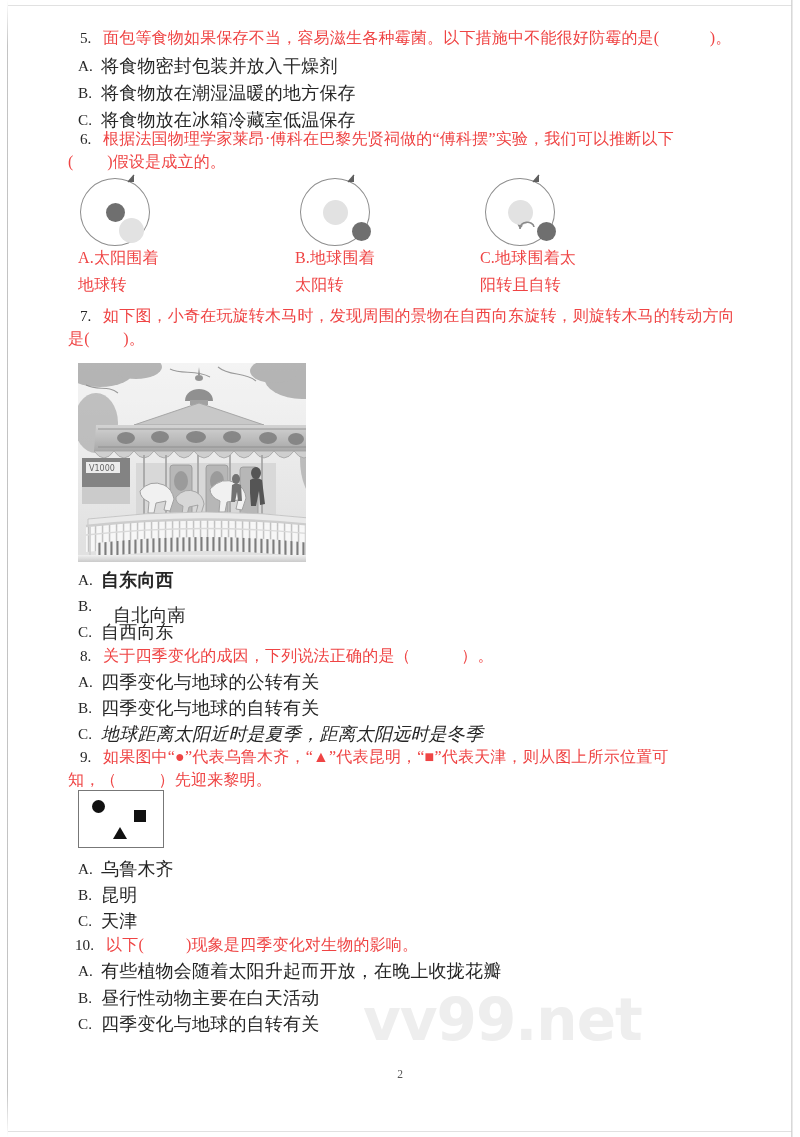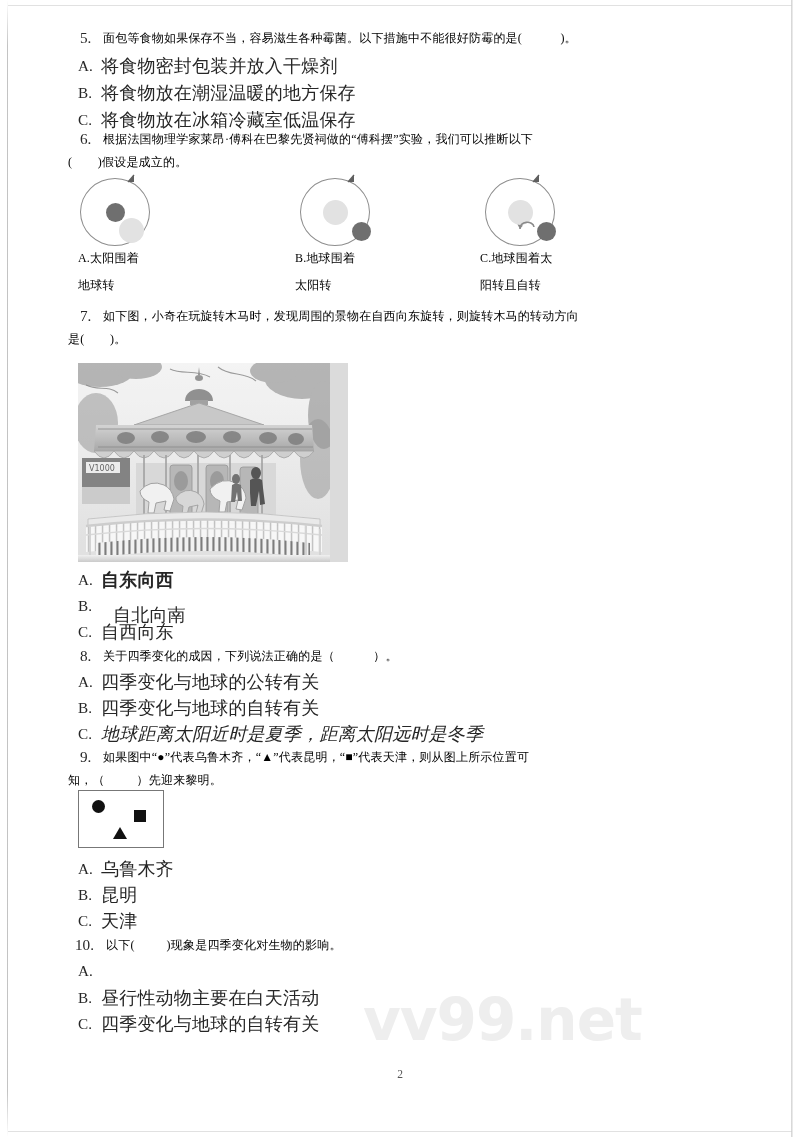--- a/index.html
+++ b/index.html
@@ -45,24 +45,24 @@
   .sheet {
     position: absolute;
     left: 0; top: 0;
     width: 800px; height: 1137px;
   }
 
   
   .line {
     position: absolute;
     white-space: pre;
-    font-size: 12px;
+    font-size: 16px;
     line-height: 16px;
     letter-spacing: .2px;
-    color: #000000;
+    color: #ef4444;
   }
   .marker {
     position: absolute;
     white-space: pre;
     font-size: 15.2px;
     line-height: 16px;
     color: #262626;
     font-family: "Liberation Serif", "DejaVu Serif", serif;
   }
   .opt-text {
@@ -107,21 +107,21 @@
   .spin-arrow {
     position: absolute;
     width: 22px; height: 18px;
   }
 
   
   .photo {
     position: absolute;
     left: 78px;
     top: 363px;
-    width: 270px;
+    width: 228px;
     height: 199px;
     overflow: hidden;
     background: #d9d9d9;
     filter: grayscale(100%) contrast(102%);
   }
 
   
   .mapbox {
     position: absolute;
     left: 78px;
@@ -416,20 +416,21 @@
   <div class="marker" style="left:78px; top:887px;">B.</div>
   <div class="opt-text" style="left:101px; top:887px;">昆明</div>
 
   <div class="marker" style="left:78px; top:913px;">C.</div>
   <div class="opt-text" style="left:101px; top:913px;">天津</div>
 
   <div class="marker" style="left:75px; top:937px;">10.</div>
   <div class="line" style="left:106px; top:937px;">以下(          )现象是四季变化对生物的影响。</div>
 
   <div class="marker" style="left:78px; top:963px;">A.</div>
+  <div class="opt-text" style="left:101px; top:963px;">有些植物会随着太阳升起而开放，在晚上收拢花瓣</div>
 
   <div class="marker" style="left:78px; top:990px;">B.</div>
   <div class="opt-text" style="left:101px; top:990px;">昼行性动物主要在白天活动</div>
 
   <div class="marker" style="left:78px; top:1016px;">C.</div>
   <div class="opt-text" style="left:101px; top:1016px;">四季变化与地球的自转有关</div>
 
   <div class="watermark">vv99.net</div>
   <div class="pagenum">2</div>
 

